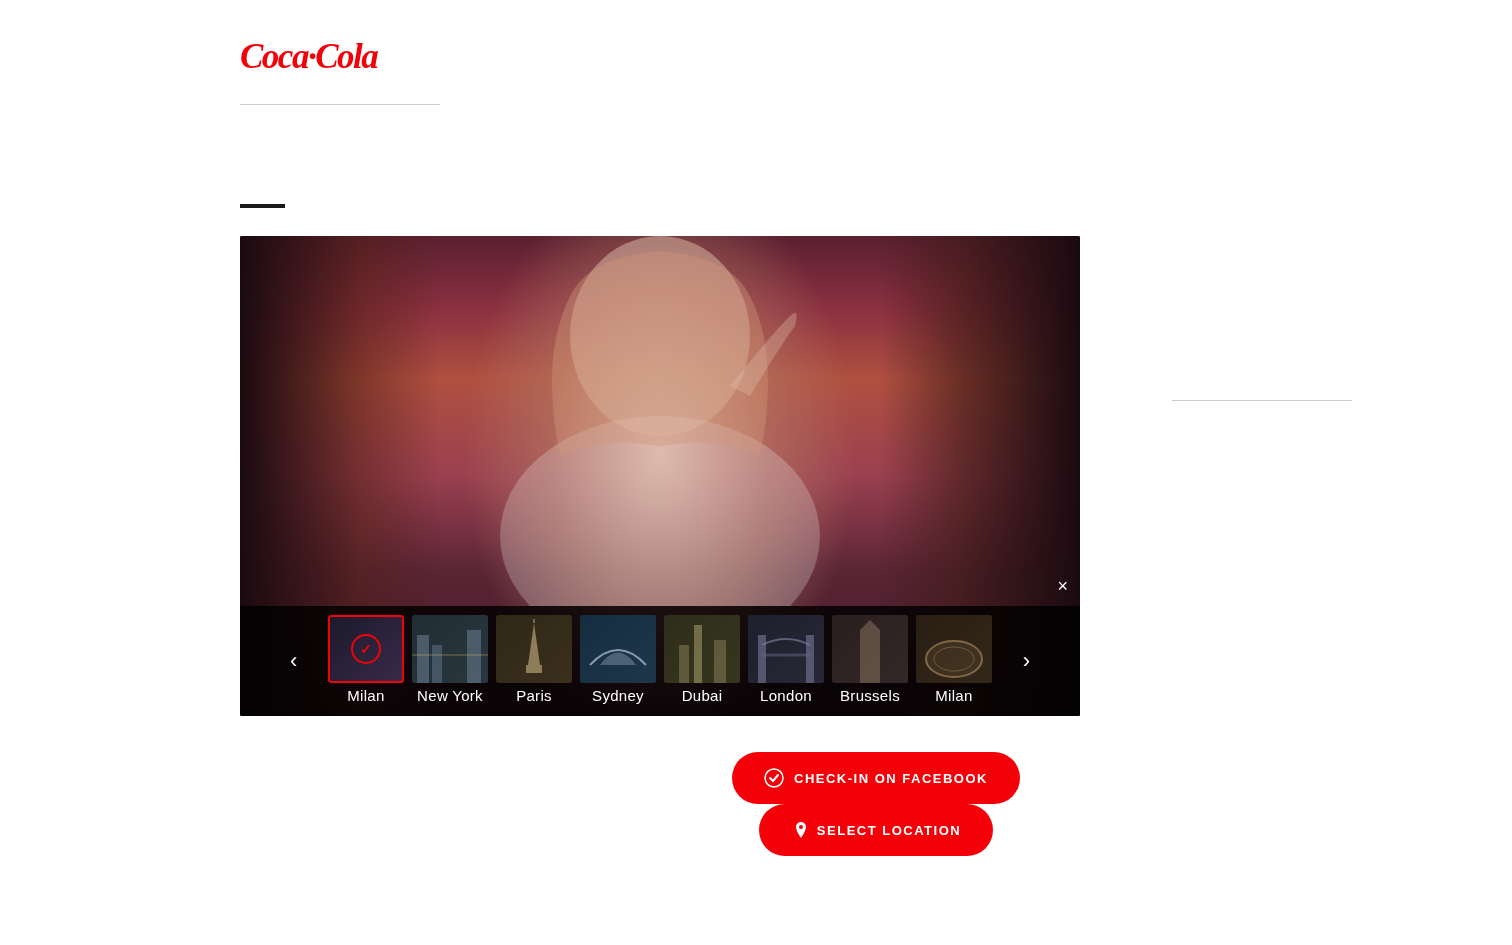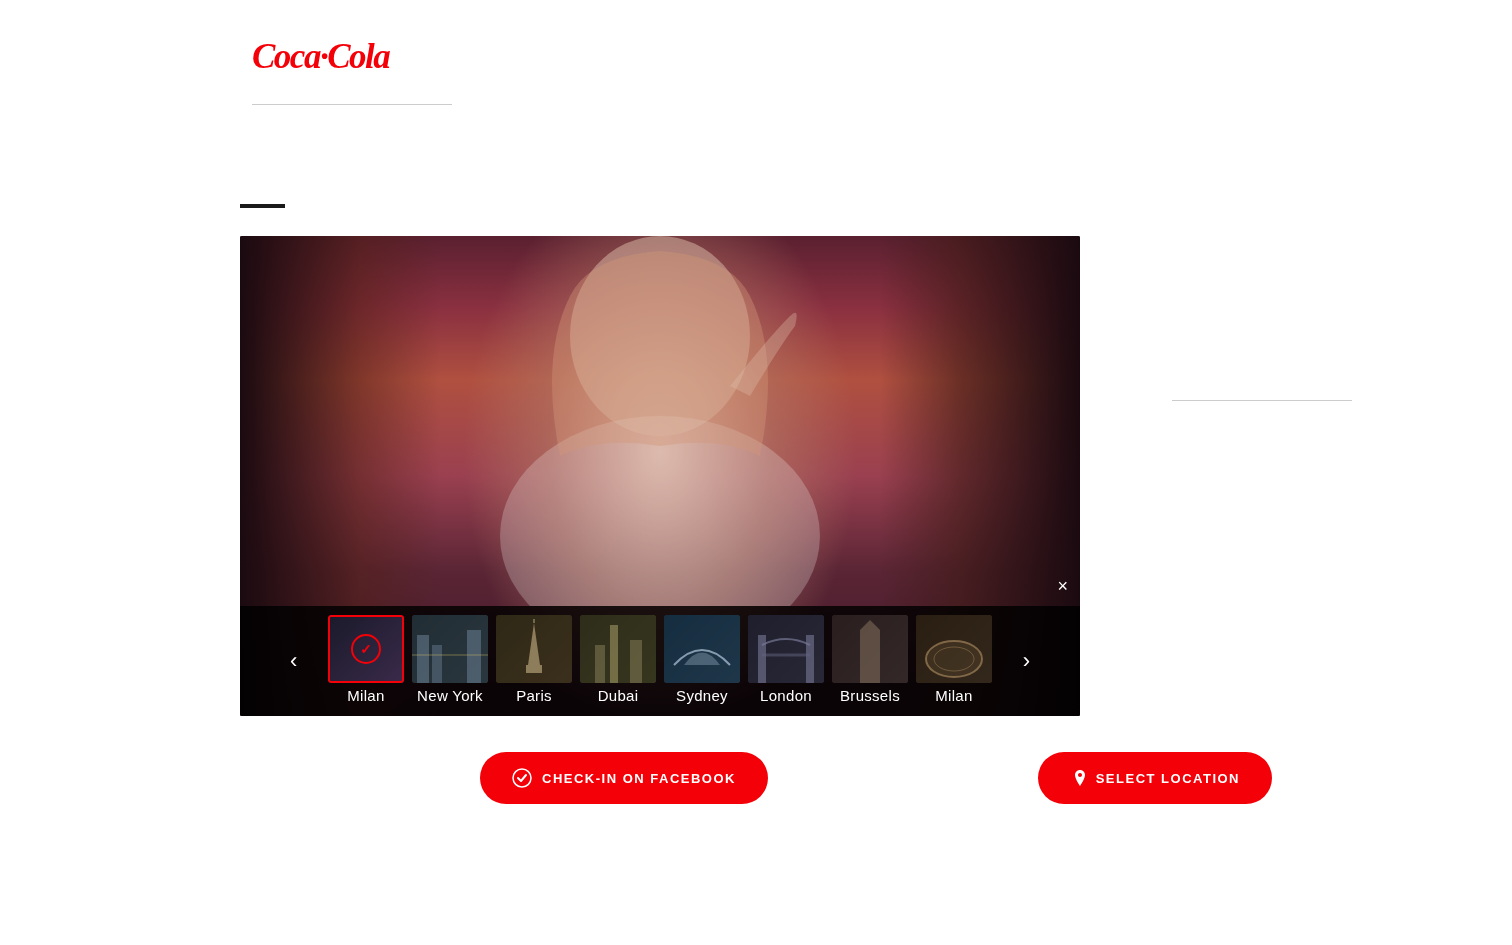--- a/index.html
+++ b/index.html
@@ -8,21 +8,20 @@
       background: #fff;
       width: 1512px;
       min-height: 945px;
       overflow-x: hidden;
     }
 
     
     .header {
       padding: 20px 0 0 240px;
       position: relative;
-      margin-left: 12px;
     }
     .header::after {
       content: '';
       display: block;
       width: 200px;
       height: 1px;
       background: #ccc;
       margin-top: 10px;
       margin-left: 0;
     }
@@ -173,20 +172,21 @@
       cursor: pointer;
     }
 
     
     .bottom-buttons {
       display: flex;
       justify-content: space-between;
       align-items: center;
       padding: 36px 240px 0 240px;
       max-width: 1512px;
+      flex-direction: column;
     }
 
     .btn-checkin {
       background: #f40009;
       color: #fff;
       border: none;
       border-radius: 28px;
       padding: 16px 32px;
       font-size: 13px;
       font-weight: 700;
@@ -329,40 +329,40 @@
               <rect x="0" y="0" width="76" height="68" fill="rgba(50,40,20,0.6)"></rect>
               <path d="M38,8 L32,50 L44,50Z" fill="rgba(180,160,120,0.7)"></path>
               <rect x="30" y="50" width="16" height="8" fill="rgba(180,160,120,0.7)"></rect>
               <line x1="38" y1="4" x2="38" y2="8" stroke="rgba(180,160,120,0.7)" stroke-width="1.5"></line>
             </svg>
           </div>
           <span class="thumb-label">Paris</span>
         </div>
 
         <div class="thumb-item">
+          <div class="thumb-img thumb-sydney">
+            <svg width="76" height="68" viewBox="0 0 76 68" style="position:absolute;">
+              <rect x="0" y="0" width="76" height="68" fill="rgba(20,40,60,0.7)"></rect>
+              <path d="M10,50 Q38,20 66,50" stroke="rgba(180,200,220,0.7)" stroke-width="2" fill="none"></path>
+              <path d="M20,50 Q38,25 56,50Z" fill="rgba(150,170,190,0.4)"></path>
+            </svg>
+          </div>
+          <span class="thumb-label">Sydney</span>
+        </div>
+
+        <div class="thumb-item">
           <div class="thumb-img thumb-dubai">
             <svg width="76" height="68" viewBox="0 0 76 68" style="position:absolute;">
               <rect x="0" y="0" width="76" height="68" fill="rgba(40,40,20,0.7)"></rect>
               <rect x="30" y="10" width="8" height="58" fill="rgba(160,150,100,0.6)"></rect>
               <rect x="15" y="30" width="10" height="38" fill="rgba(140,130,90,0.5)"></rect>
               <rect x="50" y="25" width="12" height="43" fill="rgba(140,130,90,0.5)"></rect>
             </svg>
           </div>
           <span class="thumb-label">Dubai</span>
-        </div>
-
-        <div class="thumb-item">
-          <div class="thumb-img thumb-sydney">
-            <svg width="76" height="68" viewBox="0 0 76 68" style="position:absolute;">
-              <rect x="0" y="0" width="76" height="68" fill="rgba(20,40,60,0.7)"></rect>
-              <path d="M10,50 Q38,20 66,50" stroke="rgba(180,200,220,0.7)" stroke-width="2" fill="none"></path>
-              <path d="M20,50 Q38,25 56,50Z" fill="rgba(150,170,190,0.4)"></path>
-            </svg>
-          </div>
-          <span class="thumb-label">Sydney</span>
         </div>
 
         <div class="thumb-item">
           <div class="thumb-img thumb-london">
             <svg width="76" height="68" viewBox="0 0 76 68" style="position:absolute;">
               <rect x="0" y="0" width="76" height="68" fill="rgba(25,25,40,0.7)"></rect>
 
               <rect x="10" y="20" width="8" height="48" fill="rgba(120,120,150,0.6)"></rect>
               <rect x="58" y="20" width="8" height="48" fill="rgba(120,120,150,0.6)"></rect>
               <path d="M14,30 Q38,18 62,30" stroke="rgba(120,120,150,0.7)" stroke-width="2" fill="none"></path>

